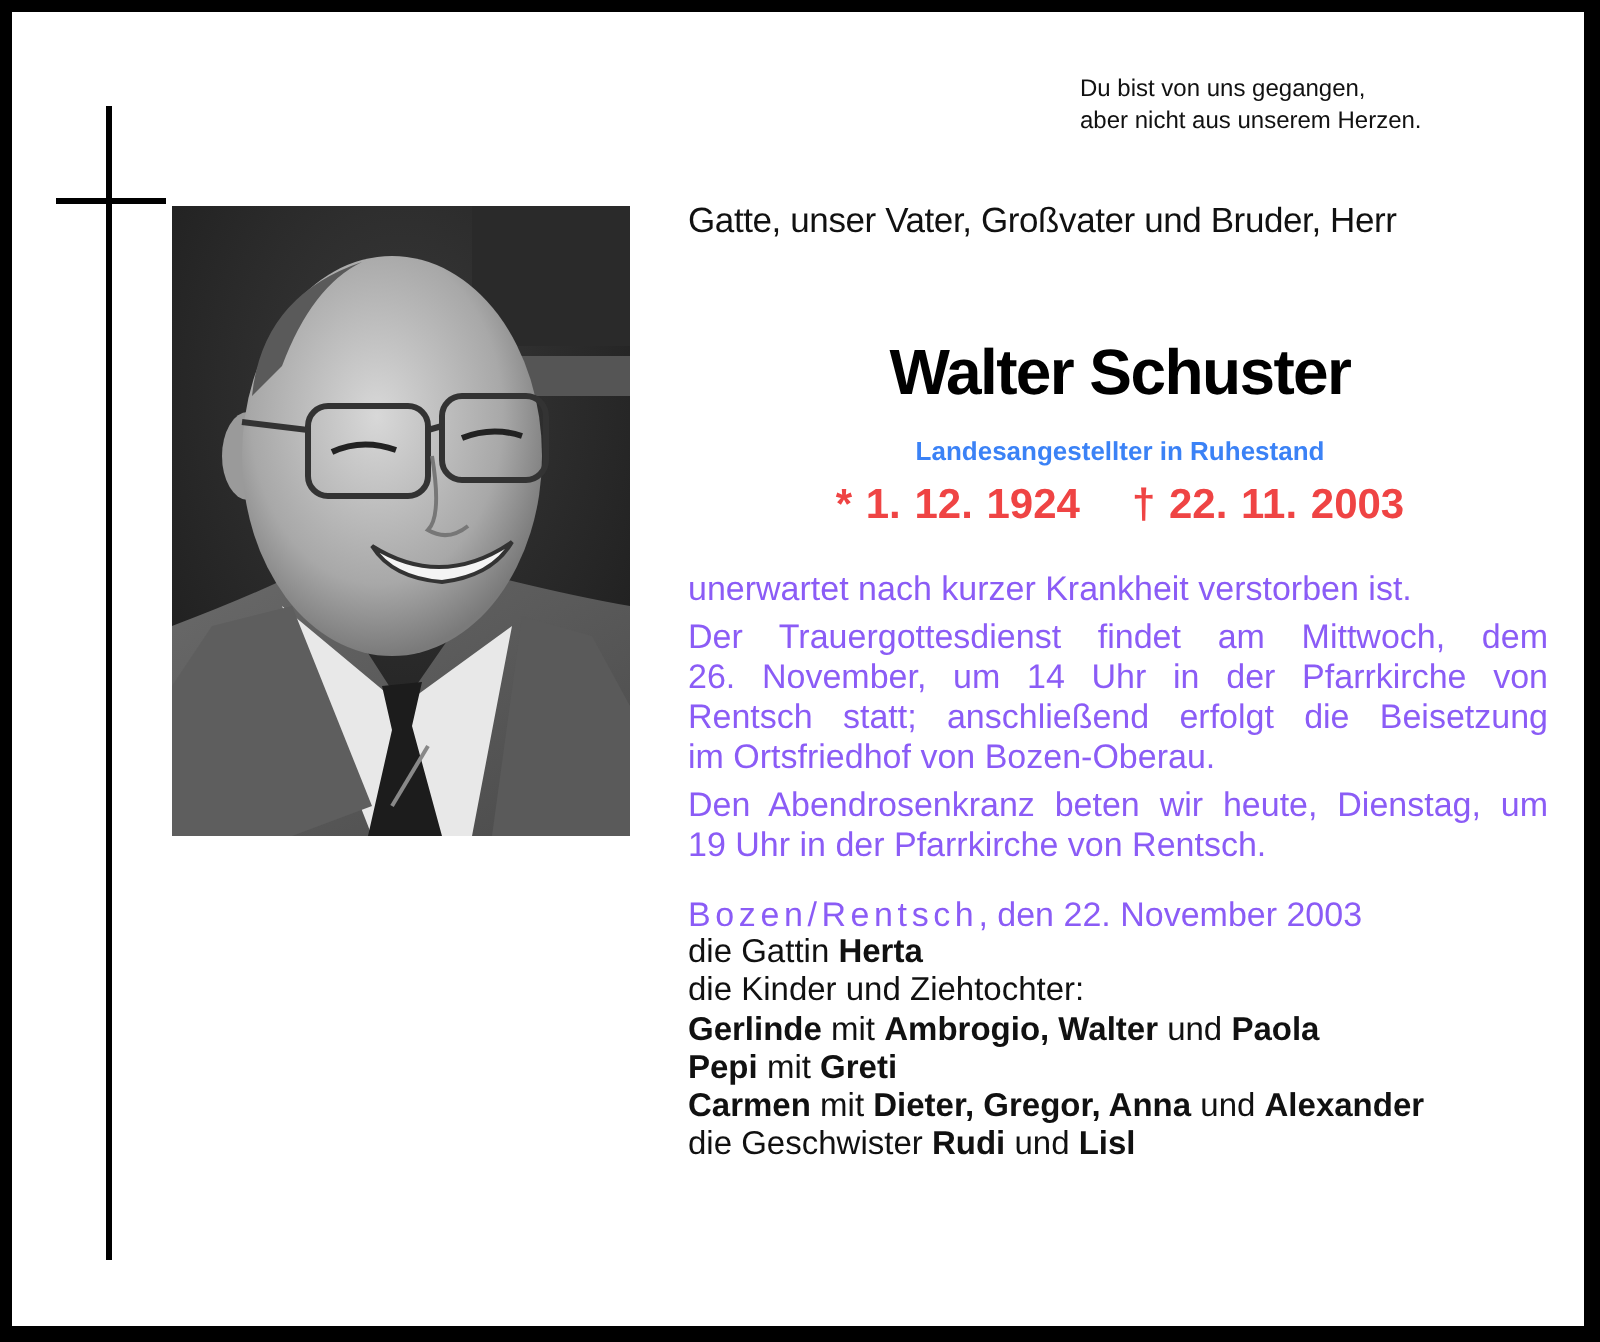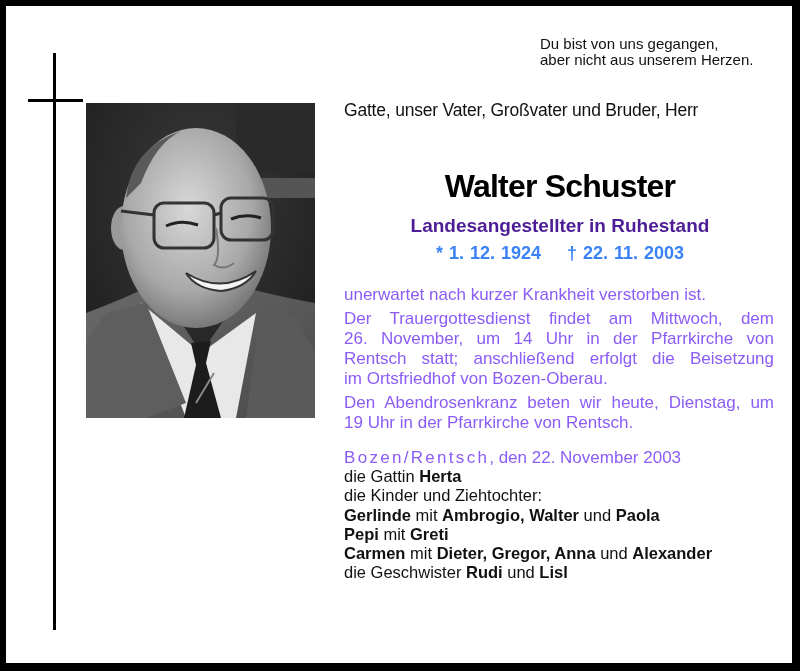--- a/index.html
+++ b/index.html
@@ -10,39 +10,39 @@
       border-top: 6px solid #000; border-left: 6px solid #000;
       border-right: 8px solid #000; border-bottom: 8px solid #000;
       background: #fff;
     }
     .cross-v { position: absolute; left: 53px; top: 53px; width: 3px; height: 577px; background: #000; }
     .cross-h { position: absolute; left: 28px; top: 99px; width: 55px; height: 3px; background: #000; }
     .photo { position: absolute; left: 86px; top: 103px; width: 229px; height: 315px; background: #444; overflow: hidden; }
     .photo svg { display: block; }
     .motto {
       position: absolute; left: 540px; top: 36px; width: 230px;
-      font-family: "Liberation Sans", sans-serif; font-size: 15px; line-height: 16px; color: #111;
+      font-family: "Liberation Sans", sans-serif; font-size: 12px; line-height: 16px; color: #111;
     }
     .text { font-family: "Liberation Sans", sans-serif; color: #111; }
     .intro {
       position: absolute; left: 344px; top: 100px; width: 430px;
       font-size: 17.5px; line-height: 21px; letter-spacing: -0.2px;
     }
     .name {
       position: absolute; left: 330px; top: 160px; width: 460px; text-align: center;
       font-family: "Liberation Sans", sans-serif; font-weight: bold; font-size: 32px; line-height: 52px;
       letter-spacing: -0.8px; color: #000;
     }
     .title {
       position: absolute; left: 330px; top: 216px; width: 460px; text-align: center;
-      font-family: "Liberation Sans", sans-serif; font-weight: bold; font-size: 19px; line-height: 20px; color: #4c1d95;
+      font-family: "Liberation Sans", sans-serif; font-weight: bold; font-size: 13px; line-height: 20px; color: #3b82f6;
     }
     .dates {
       position: absolute; left: 330px; top: 243px; width: 460px; text-align: center;
-      font-family: "Liberation Sans", sans-serif; font-weight: bold; font-size: 18px; line-height: 20px; color: #3b82f6;
+      font-family: "Liberation Sans", sans-serif; font-weight: bold; font-size: 21px; line-height: 20px; color: #ef4444;
       word-spacing: 1px;
     }
     .dates .gap { display: inline-block; width: 26px; }
     .body-block {
       position: absolute; left: 344px; width: 430px;
       font-family: "Liberation Sans", sans-serif; font-size: 17px; line-height: 20px; color: #8b5cf6;
     }
     .justify-all { text-align: justify; text-align-last: justify; }
     .p1 { top: 285px; }
     .p2 { top: 309px; }

